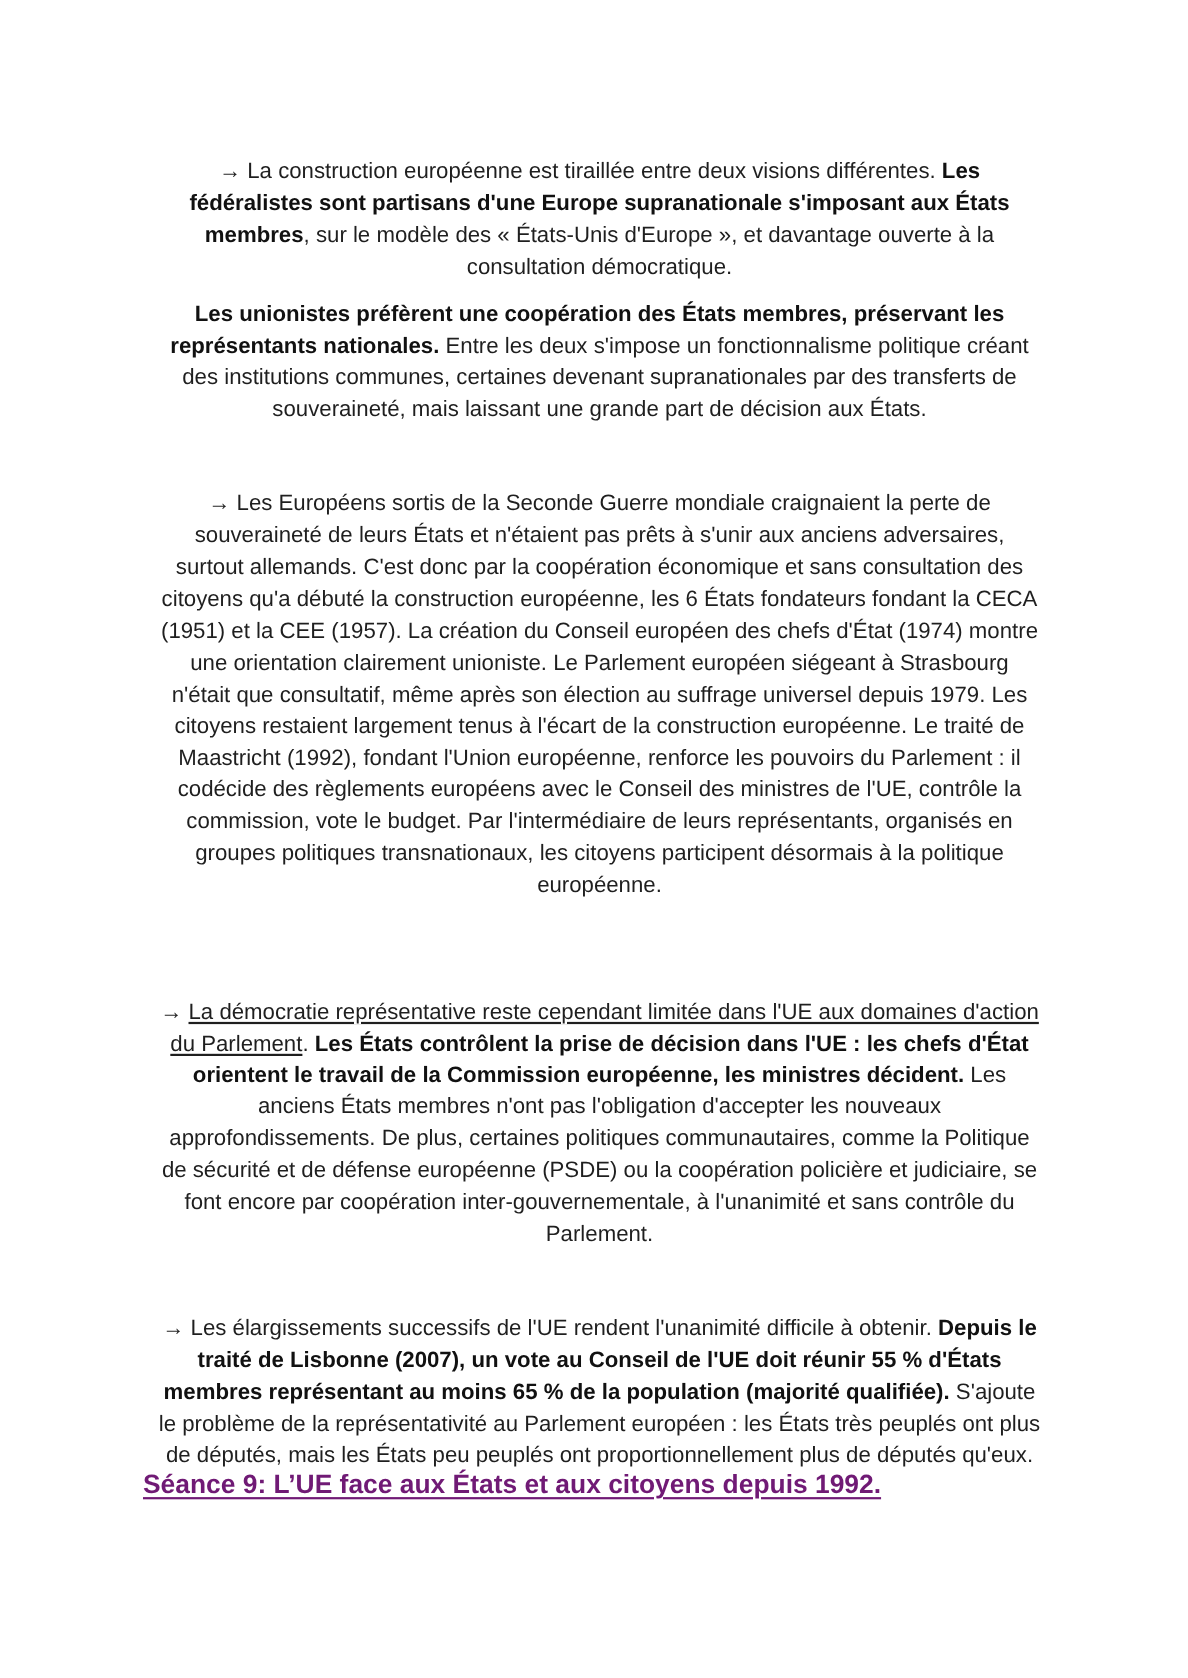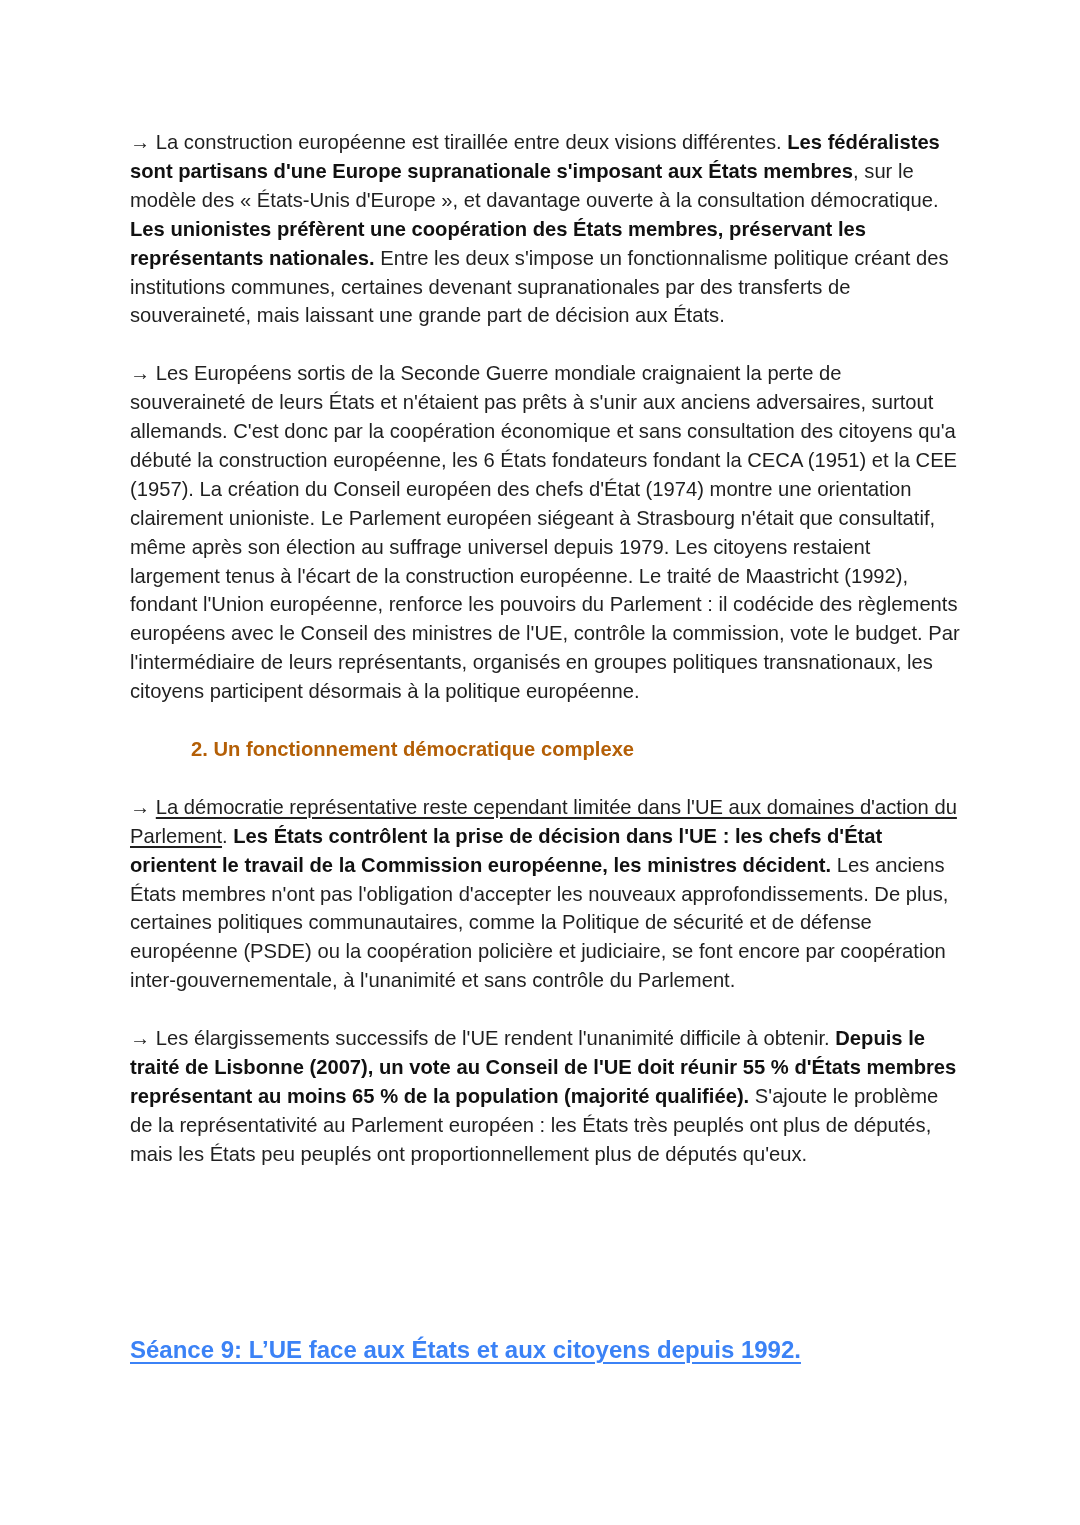--- a/index.html
+++ b/index.html
@@ -2,52 +2,51 @@
 <html><head>
 <meta charset="utf-8">
 <style>
   html, body { margin: 0; padding: 0; background: #ffffff; }
   body { width: 1080px; height: 1525px; position: relative; overflow: hidden; }
   .page {
     position: absolute; left: 130px; top: 128px; width: 830px;
     font-family: "Liberation Sans", sans-serif;
     font-size: 20.2px; line-height: 28.9px; color: #1f1f1f;
   }
-  .para { margin: 0; }
+  .para { margin: 14px; text-align: center; }
   .gap { height: 28.9px; }
   .seg-b { font-weight: bold; color: #111; }
   .seg-u { text-decoration: underline; text-underline-offset: 3px; }
   .heading2 {
     margin: 0; padding-left: 61px; font-weight: bold; color: #b45f06;
     font-size: 20.2px; line-height: 28.9px;
   }
   .seance {
     position: absolute; left: 130px; top: 1336px;
     font-family: "Liberation Sans", sans-serif;
-    font-size: 24px; font-weight: bold; color: #3b82f6;
+    font-size: 24px; font-weight: bold; color: #701a75;
     text-decoration: underline; text-underline-offset: 4px; text-decoration-thickness: 2px;
     margin: 0;
   }
 </style>
 </head>
 <body>
 
 <div class="page">
   <p class="para">
     <span>→ La construction européenne est tiraillée entre deux visions différentes. </span><span class="seg-b">Les fédéralistes sont partisans d'une Europe supranationale s'imposant aux États membres</span><span>, sur le modèle des « États-Unis d'Europe », et davantage ouverte à la consultation démocratique.</span>
   </p>
   <p class="para">
     <span class="seg-b">Les unionistes préfèrent une coopération des États membres, préservant les représentants nationales.</span><span> Entre les deux s'impose un fonctionnalisme politique créant des institutions communes, certaines devenant supranationales par des transferts de souveraineté, mais laissant une grande part de décision aux États.</span>
   </p>
   <div class="gap"></div>
   <p class="para">
     <span>→ Les Européens sortis de la Seconde Guerre mondiale craignaient la perte de souveraineté de leurs États et n'étaient pas prêts à s'unir aux anciens adversaires, surtout allemands. C'est donc par la coopération économique et sans consultation des citoyens qu'a débuté la construction européenne, les 6 États fondateurs fondant la CECA (1951) et la CEE (1957). La création du Conseil européen des chefs d'État (1974) montre une orientation clairement unioniste. Le Parlement européen siégeant à Strasbourg n'était que consultatif, même après son élection au suffrage universel depuis 1979. Les citoyens restaient largement tenus à l'écart de la construction européenne. Le traité de Maastricht (1992), fondant l'Union européenne, renforce les pouvoirs du Parlement : il codécide des règlements européens avec le Conseil des ministres de l'UE, contrôle la commission, vote le budget. Par l'intermédiaire de leurs représentants, organisés en groupes politiques transnationaux, les citoyens participent désormais à la politique européenne.</span>
   </p>
   <div class="gap"></div>
-  <h2 class="heading2">2. Un fonctionnement démocratique complexe</h2>
   <div class="gap"></div>
   <p class="para">
     <span>→  </span><span class="seg-u">La démocratie représentative reste cependant limitée dans l'UE aux domaines d'action du Parlement</span><span>. </span><span class="seg-b">Les États contrôlent la prise de décision dans l'UE : les chefs d'État orientent le travail de la Commission européenne, les ministres décident.</span><span> Les anciens États membres n'ont pas l'obligation d'accepter les nouveaux approfondissements. De plus, certaines politiques communautaires, comme la Politique de sécurité et de défense européenne (PSDE) ou la coopération policière et judiciaire, se font encore par coopération inter-gouvernementale, à l'unanimité et sans contrôle du Parlement.</span>
   </p>
   <div class="gap"></div>
   <p class="para">
     <span>→ Les élargissements successifs de l'UE rendent l'unanimité difficile à obtenir. </span><span class="seg-b">Depuis le traité de Lisbonne (2007), un vote au Conseil de l'UE doit réunir 55 % d'États membres représentant au moins 65 % de la population (majorité qualifiée).</span><span> S'ajoute le problème de la représentativité au Parlement européen : les États très peuplés ont plus de députés, mais les États peu peuplés ont proportionnellement plus de députés qu'eux.</span>
   </p>
 </div>
 

